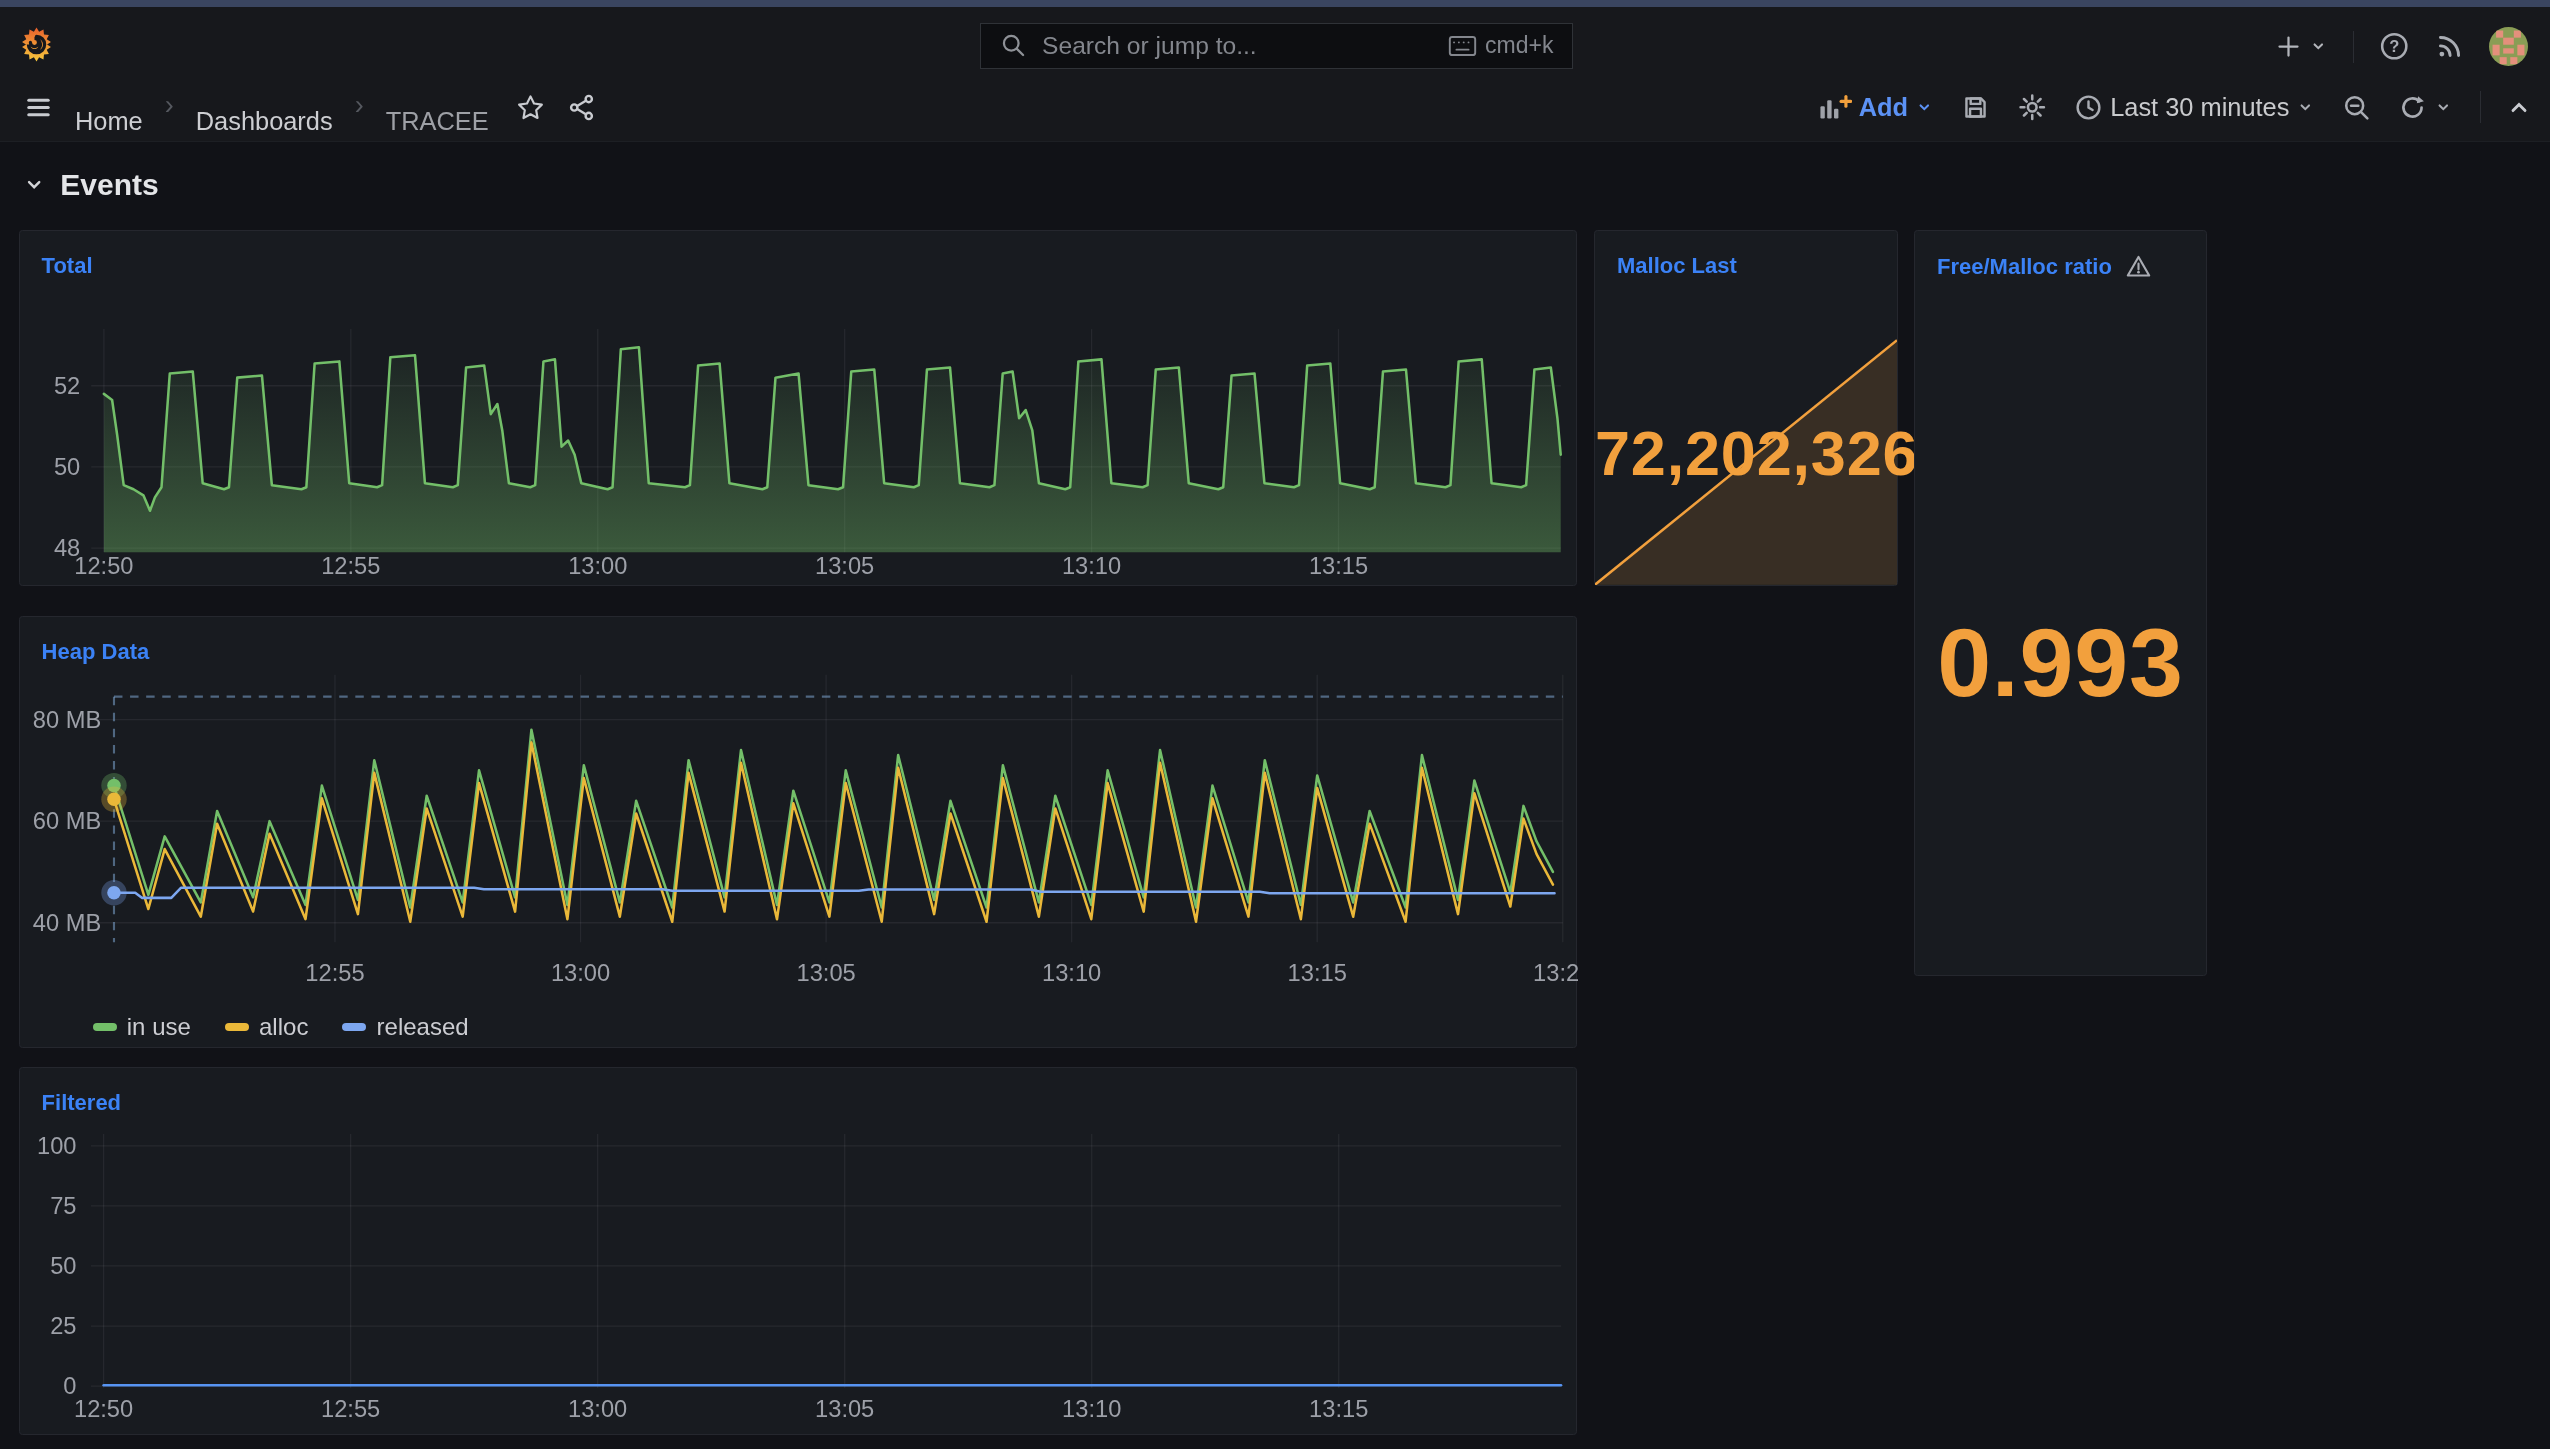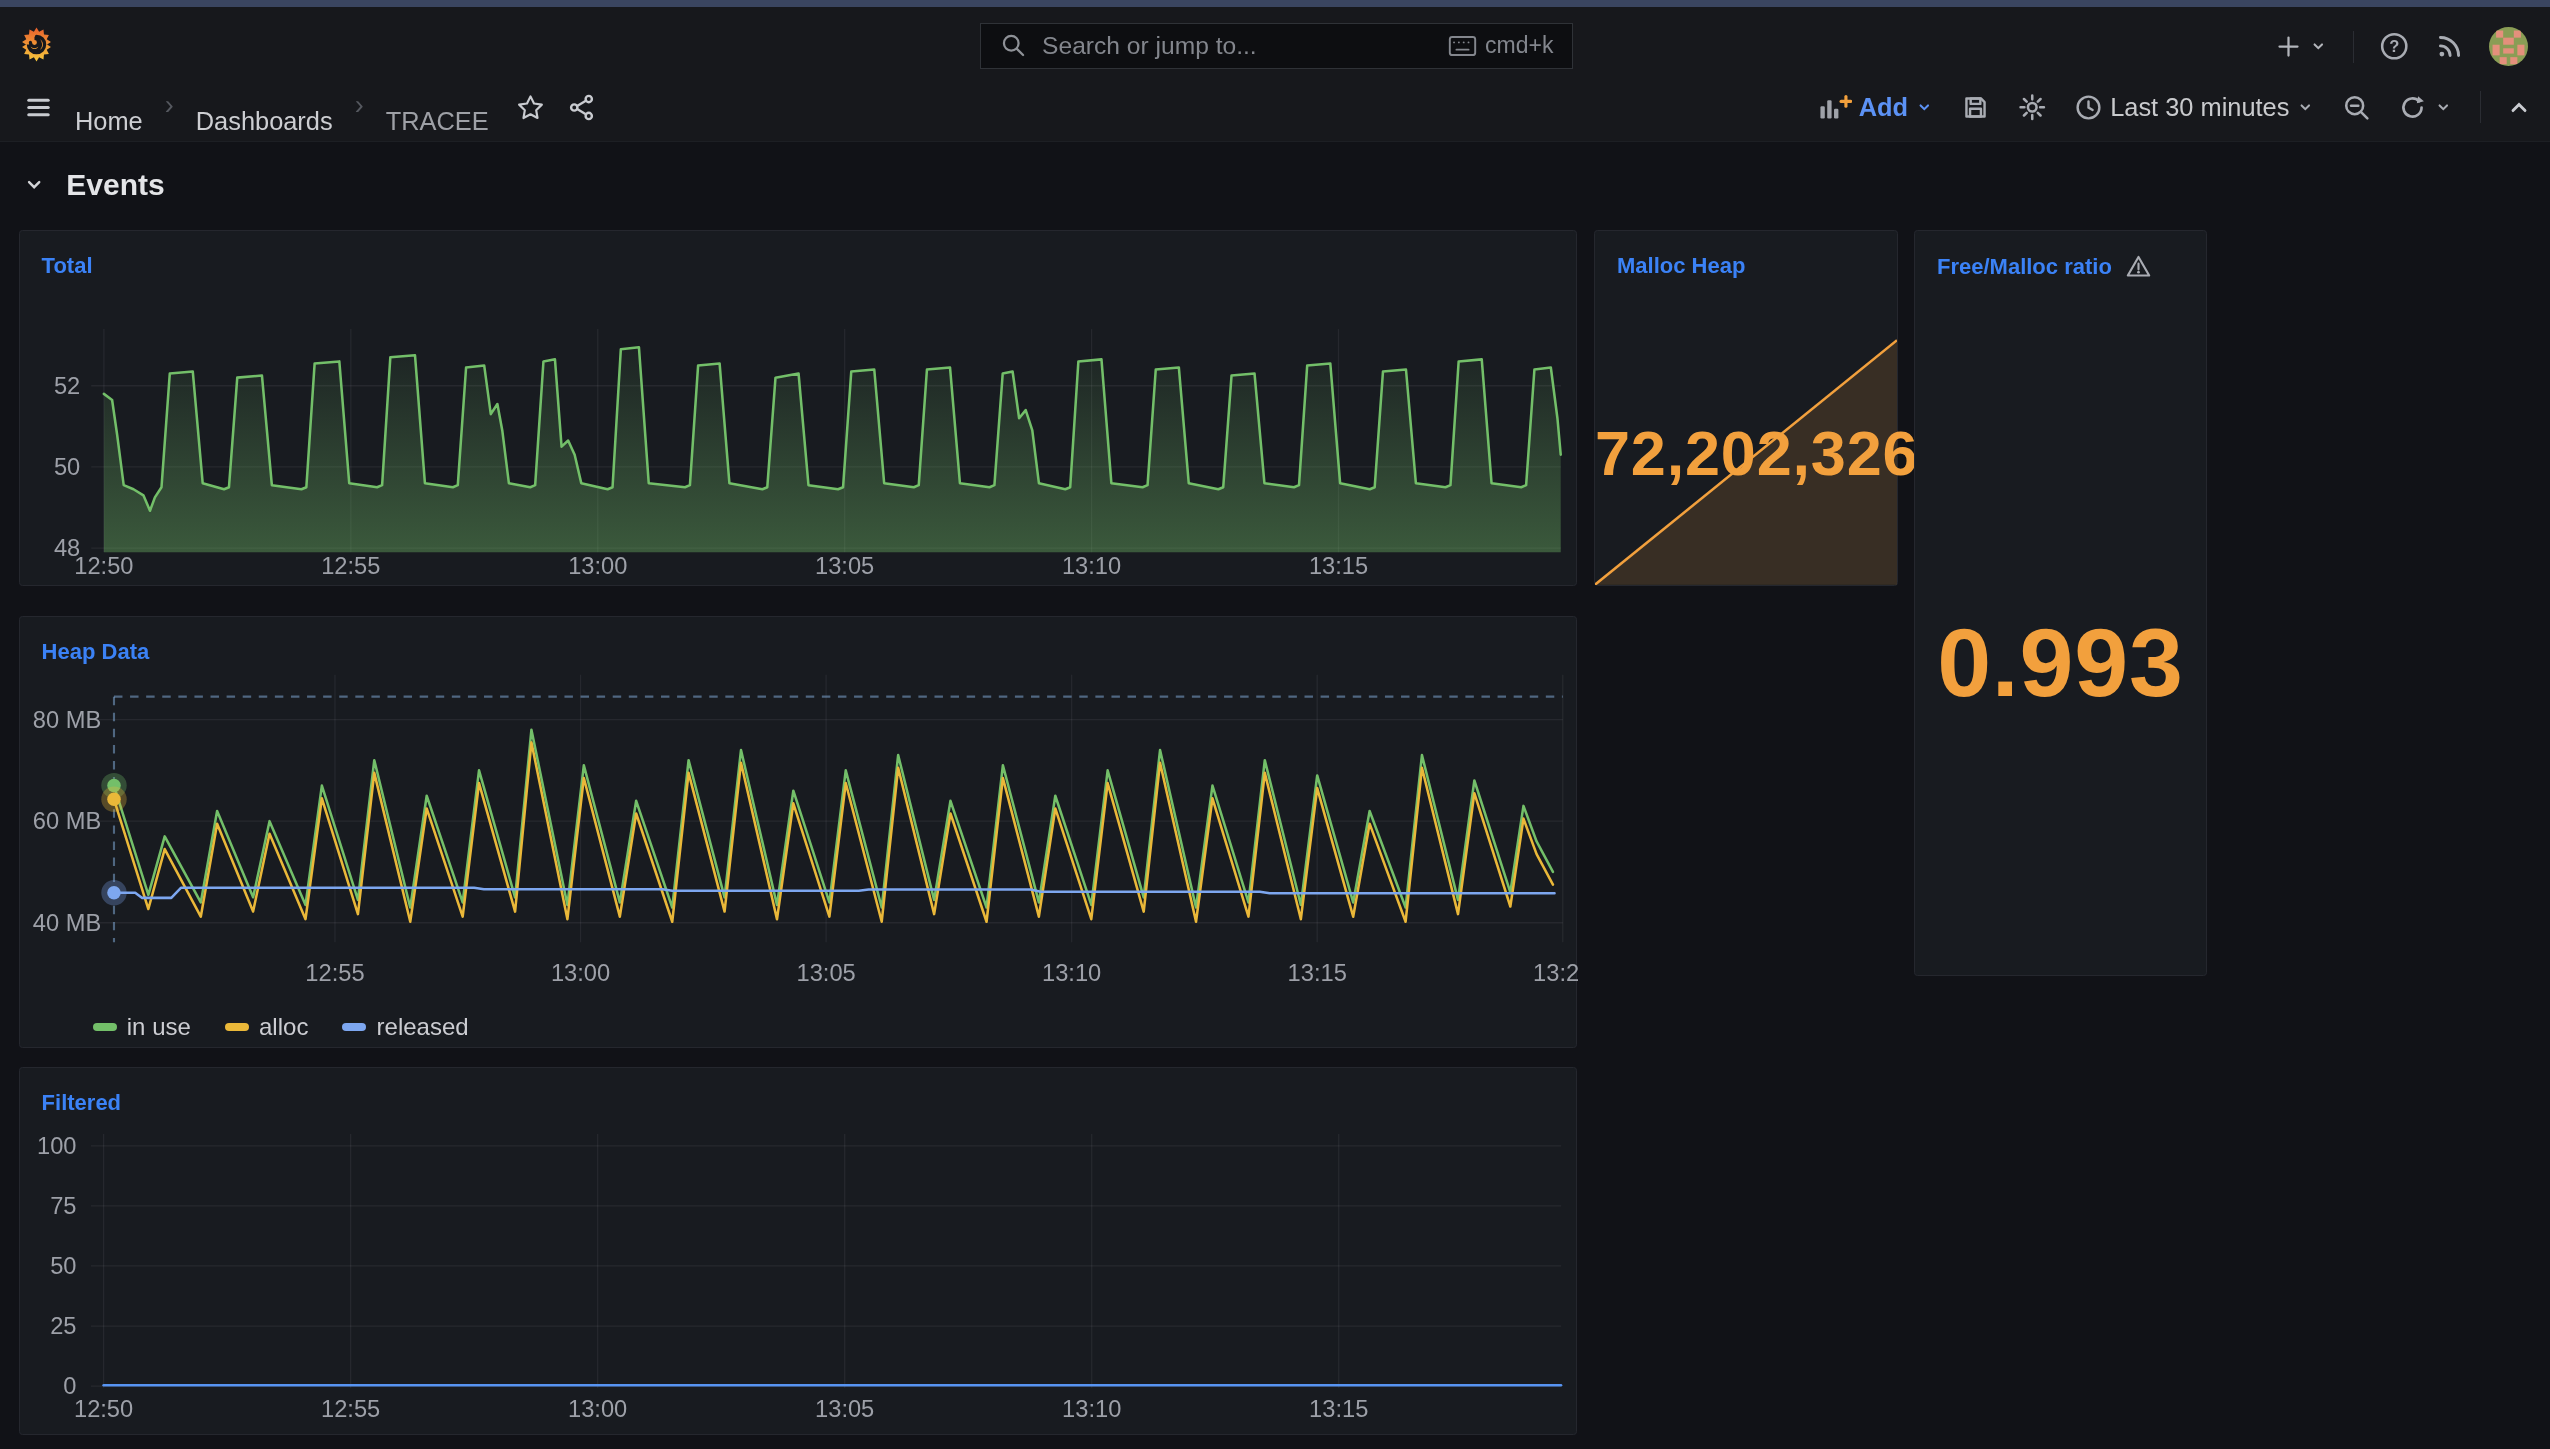--- a/index.html
+++ b/index.html
@@ -25,21 +25,21 @@
   #crumb-left{left:24px;top:73px;height:68px;display:flex;align-items:center;gap:22px;}
   .crumb{font-size:25.4px;color:#CDCED2;cursor:pointer;margin-top:29px;}
   .crumb-current{color:#9EA0A6;cursor:default;}
   .crumb-sep{font-size:27px;color:#55585F;margin-top:-3.4px;}
   #crumb-right{right:18.6px;top:73px;height:68px;display:flex;align-items:center;gap:27px;}
   .tool-label{font-size:25.4px;color:#C9CACD;white-space:nowrap;}
   .add-label{color:#5C92F5;font-weight:600;font-size:25.4px;}
   .btn-group{display:flex;align-items:center;gap:7px;cursor:pointer;}
 
   
-  #section-header{left:24px;top:168px;display:flex;align-items:center;gap:22px;cursor:pointer;}
+  #section-header{left:24px;top:168px;display:flex;align-items:center;gap:16px;cursor:pointer;}
   #section-title{font-size:30px;font-weight:700;color:#E4E5E8;}
 
   .panel{position:absolute;background:#181B20;border:0.8px solid #25272E;border-radius:3.4px;box-sizing:border-box;}
   .panel-title{position:absolute;top:22px;left:22px;font-size:22px;font-weight:600;color:#3b82f6;white-space:nowrap;cursor:pointer;display:flex;align-items:center;gap:13.5px;}
   .chart{position:absolute;left:0;top:0;}
   .stat-value{position:absolute;left:0;width:100%;text-align:center;color:#F2A03D;font-weight:600;line-height:1;letter-spacing:0.8px;}
   #malloc-value{top:191px;font-size:63px;}
   #tcount-value{top:212px;font-size:63px;}
   #ratio-value{top:383px;font-size:97px;}
   .spark{position:absolute;left:0;bottom:0;}
@@ -277,21 +277,21 @@
             <stop offset="1" stop-color="rgba(115,191,105,0.38)"></stop>
           </linearGradient>
         </defs>
         <path d="M98.0,192.6L107.7,199.8L113.6,240.6L121.4,300.6L133.0,305.4L144.7,312.6L152.5,330.8L158.3,315.0L166.1,303.0L175.9,168.6L203.1,166.2L214.8,298.2L240.1,305.4L245.9,303.0L255.7,173.4L284.9,171.0L296.6,300.6L331.6,305.4L337.4,303.0L347.2,156.6L376.4,154.2L388.1,298.2L421.1,303.0L427.0,300.6L436.7,149.4L465.9,147.0L477.6,298.2L510.7,303.0L516.5,300.6L526.3,161.4L547.7,159.0L555.5,216.6L563.3,204.6L569.1,235.8L576.9,298.2L602.2,303.0L608.0,300.6L617.8,154.2L631.4,151.8L639.2,255.0L647.0,247.8L654.7,264.6L662.5,298.2L693.7,305.4L699.5,303.0L709.3,139.8L730.7,137.4L742.3,298.2L785.2,303.0L791.0,300.6L800.7,159.0L826.1,156.6L837.7,298.2L876.7,305.4L882.5,303.0L892.2,173.4L919.5,168.6L931.2,300.6L966.2,305.4L972.1,303.0L981.8,166.2L1009.0,163.8L1020.7,298.2L1055.8,303.0L1061.6,300.6L1071.3,163.8L1098.6,161.4L1110.3,298.2L1145.3,303.0L1151.1,300.6L1160.9,168.6L1172.6,166.2L1180.3,221.4L1188.1,211.8L1195.9,235.8L1203.7,298.2L1234.9,305.4L1240.7,303.0L1250.4,154.2L1277.7,151.8L1289.4,298.2L1326.3,303.0L1332.2,300.6L1341.9,163.8L1369.2,161.4L1380.9,298.2L1415.9,305.4L1421.7,303.0L1431.5,171.0L1458.7,168.6L1470.4,298.2L1505.4,303.0L1511.3,300.6L1521.0,159.0L1548.3,156.6L1559.9,298.2L1595.0,305.4L1600.8,303.0L1610.6,166.2L1637.8,163.8L1649.5,298.2L1684.5,303.0L1690.4,300.6L1700.1,154.2L1727.4,151.8L1739.0,298.2L1774.1,303.0L1779.9,300.6L1789.7,163.8L1809.1,161.4L1816.9,221.4L1820.8,264.6L1820.8000000000002,380L98,380Z" fill="url(#gf00)" stroke="none"></path>
         <path d="M98.0,192.6L107.7,199.8L113.6,240.6L121.4,300.6L133.0,305.4L144.7,312.6L152.5,330.8L158.3,315.0L166.1,303.0L175.9,168.6L203.1,166.2L214.8,298.2L240.1,305.4L245.9,303.0L255.7,173.4L284.9,171.0L296.6,300.6L331.6,305.4L337.4,303.0L347.2,156.6L376.4,154.2L388.1,298.2L421.1,303.0L427.0,300.6L436.7,149.4L465.9,147.0L477.6,298.2L510.7,303.0L516.5,300.6L526.3,161.4L547.7,159.0L555.5,216.6L563.3,204.6L569.1,235.8L576.9,298.2L602.2,303.0L608.0,300.6L617.8,154.2L631.4,151.8L639.2,255.0L647.0,247.8L654.7,264.6L662.5,298.2L693.7,305.4L699.5,303.0L709.3,139.8L730.7,137.4L742.3,298.2L785.2,303.0L791.0,300.6L800.7,159.0L826.1,156.6L837.7,298.2L876.7,305.4L882.5,303.0L892.2,173.4L919.5,168.6L931.2,300.6L966.2,305.4L972.1,303.0L981.8,166.2L1009.0,163.8L1020.7,298.2L1055.8,303.0L1061.6,300.6L1071.3,163.8L1098.6,161.4L1110.3,298.2L1145.3,303.0L1151.1,300.6L1160.9,168.6L1172.6,166.2L1180.3,221.4L1188.1,211.8L1195.9,235.8L1203.7,298.2L1234.9,305.4L1240.7,303.0L1250.4,154.2L1277.7,151.8L1289.4,298.2L1326.3,303.0L1332.2,300.6L1341.9,163.8L1369.2,161.4L1380.9,298.2L1415.9,305.4L1421.7,303.0L1431.5,171.0L1458.7,168.6L1470.4,298.2L1505.4,303.0L1511.3,300.6L1521.0,159.0L1548.3,156.6L1559.9,298.2L1595.0,305.4L1600.8,303.0L1610.6,166.2L1637.8,163.8L1649.5,298.2L1684.5,303.0L1690.4,300.6L1700.1,154.2L1727.4,151.8L1739.0,298.2L1774.1,303.0L1779.9,300.6L1789.7,163.8L1809.1,161.4L1816.9,221.4L1820.8,264.6" fill="none" stroke="#73BF69" stroke-width="3" stroke-linejoin="round" stroke-linecap="round"></path>
       </svg>
   </div>
 
   <div class="panel" style="left:1594px;top:230px;width:304px;height:356px;">
     <div class="panel-title">
-        <span>Malloc Heap</span>
+        <span>Malloc Last</span>
       </div>
     <svg class="spark" id="spark-malloc" width="302" height="355" viewBox="0 0 357 419">
         <polygon points="0,419 357,129.89000000000004 357,419 0,419" fill="rgba(242,160,61,0.15)"></polygon>
         <line x1="0" y1="419" x2="357" y2="129.89000000000004" stroke="#F2A03D" stroke-width="3"></line>
       </svg>
     <div class="stat-value" id="malloc-value">72,202,326</div>
   </div>
 
   <div class="panel" style="left:1914px;top:230px;width:293px;height:746px;">
     <div class="panel-title" style="max-width:262px;">

